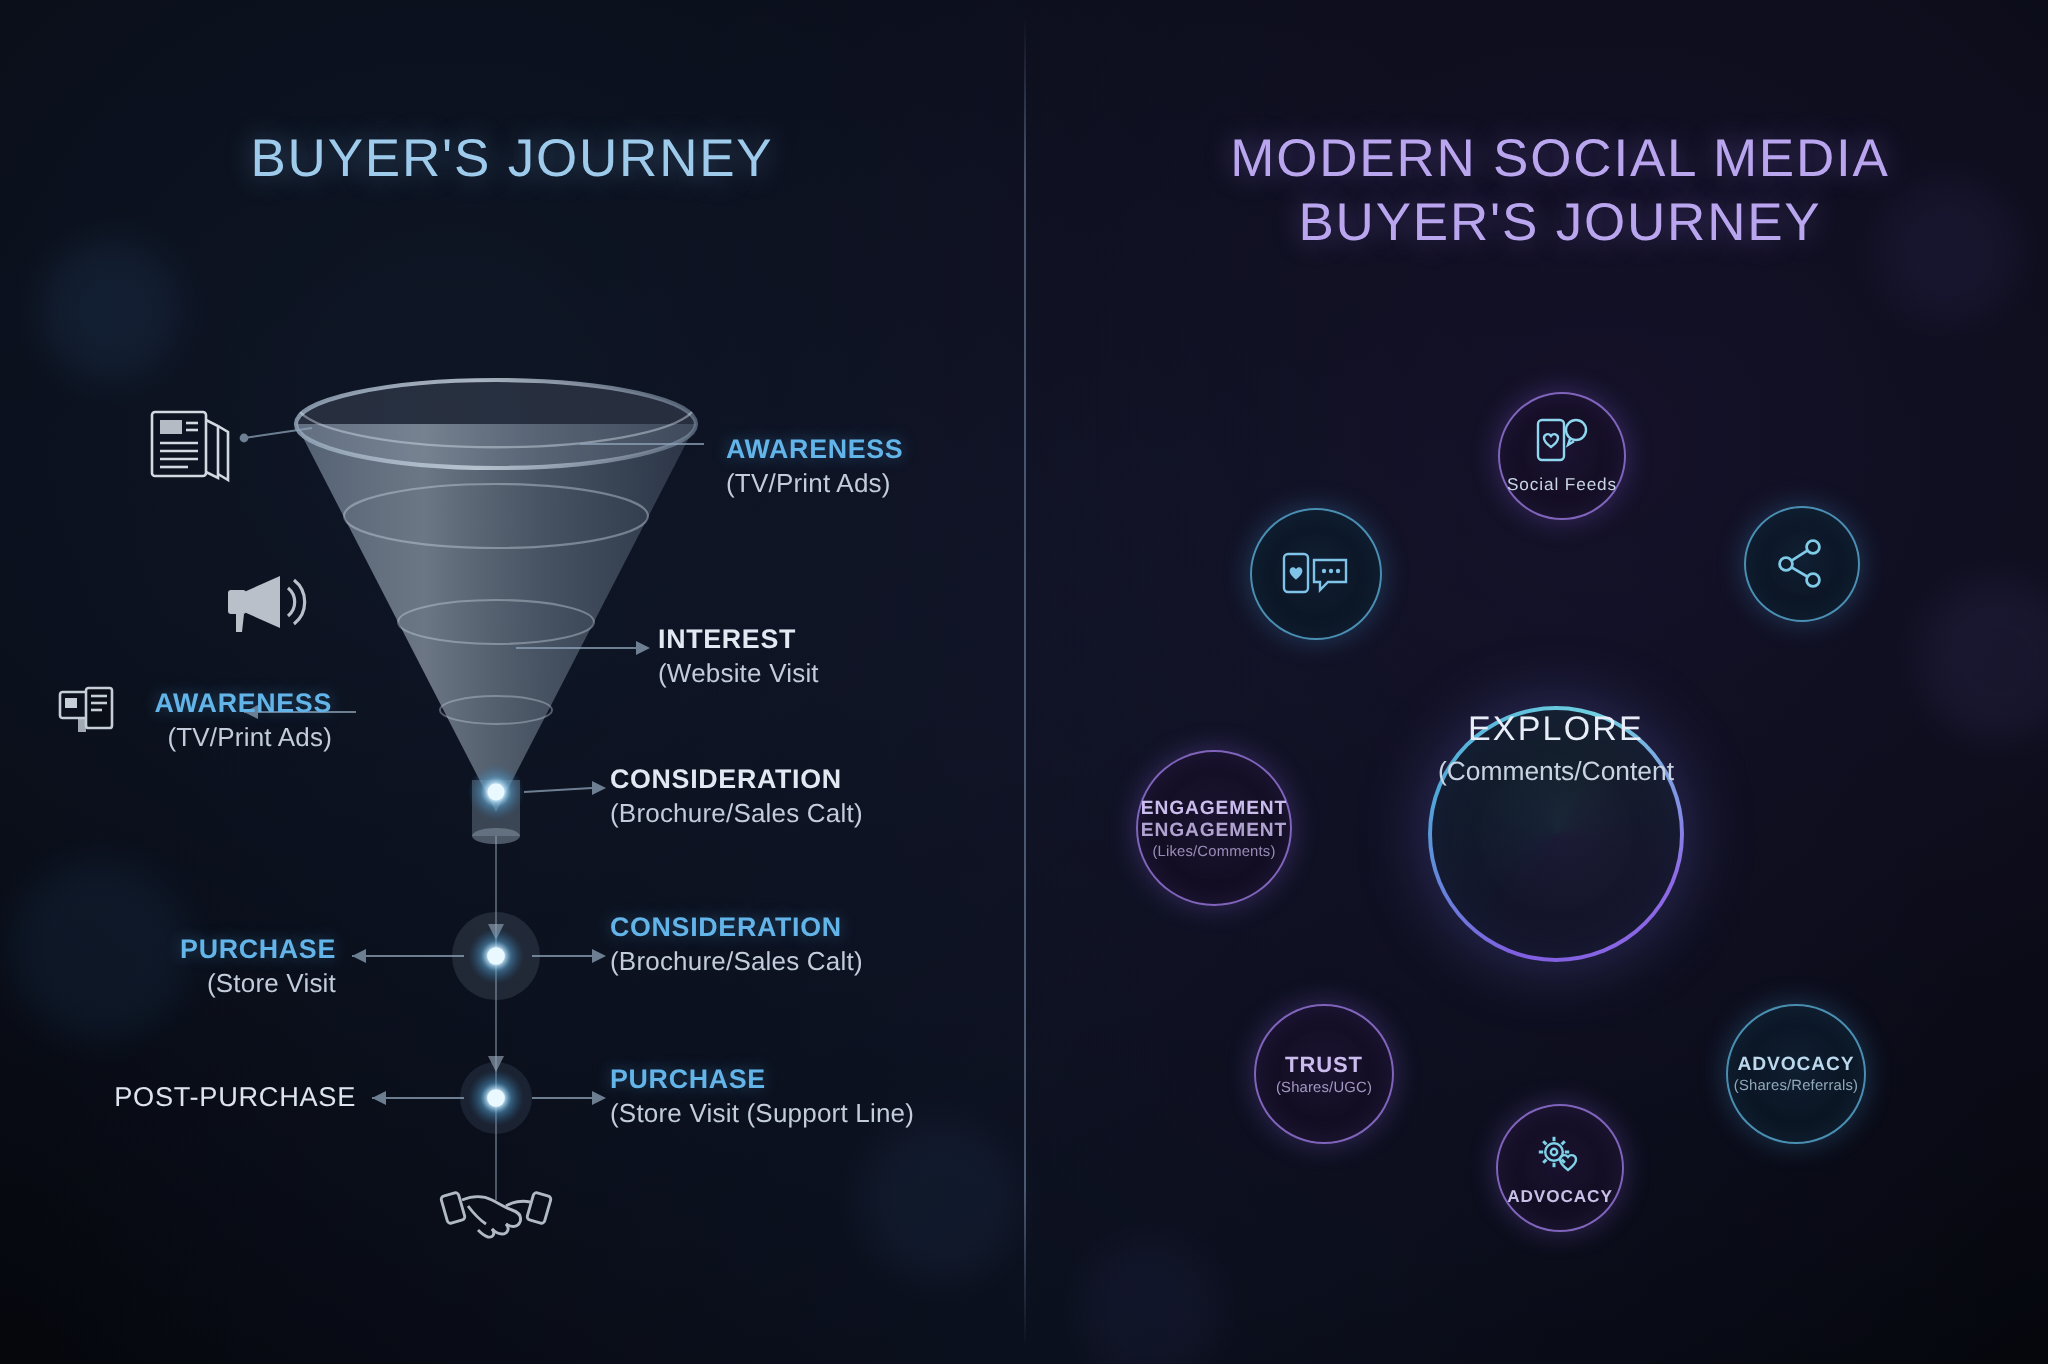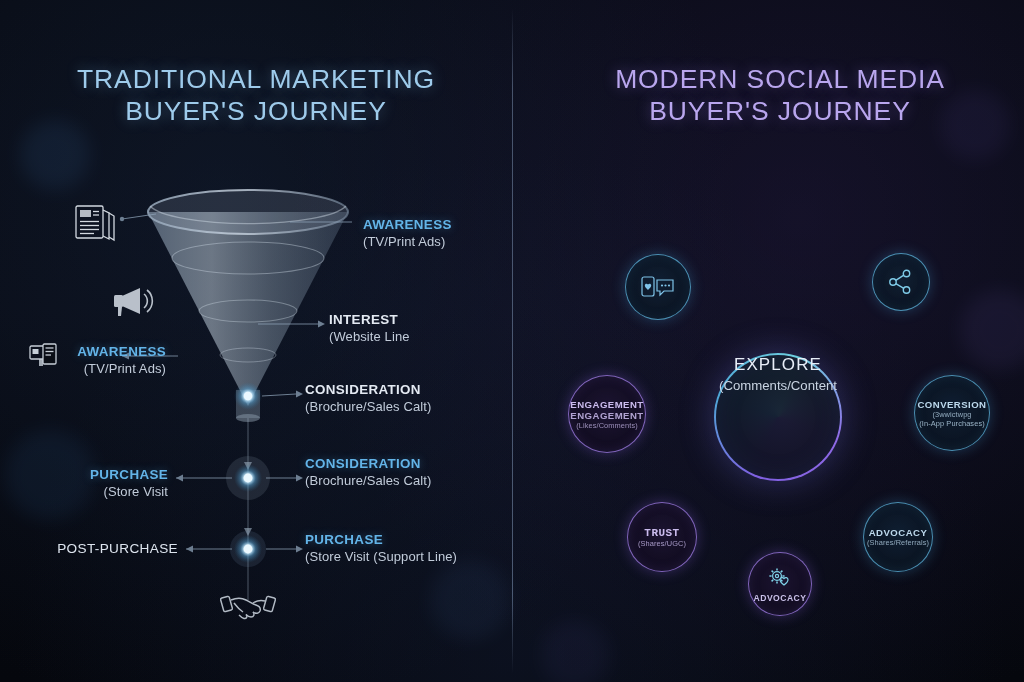--- a/index.html
+++ b/index.html
@@ -95,21 +95,20 @@
   <div class="bokeh noevt" style="left:430px; top:560px; width:80px; height:80px; background:#35507e;"></div>
   <div class="bokeh noevt" style="left:960px; top:290px; width:80px; height:80px; background:#5a4a92;"></div>
   <div class="bokeh noevt" style="left:940px; top:90px;  width:70px; height:70px; background:#4a3f86;"></div>
   <div class="bokeh noevt" style="left:540px; top:620px; width:70px; height:70px; background:#3b3a74;"></div>
 
   <div class="divider noevt"></div>
 
   <div class="panel" id="panel-left">
 
     <div class="title" id="title-left">
-      <div>TRADITIONAL MARKETING</div>
       <div>BUYER'S JOURNEY</div>
     </div>
 
     <svg id="funnel-wrap" class="noevt" width="512" height="682" viewBox="0 0 512 682">
       <defs>
         <linearGradient id="funBody" x1="0" y1="0" x2="1" y2="0">
           <stop offset="0" stop-color="#7d8fa3" stop-opacity=".62"></stop>
           <stop offset=".32" stop-color="#b9c7d4" stop-opacity=".55"></stop>
           <stop offset=".62" stop-color="#8c9dae" stop-opacity=".45"></stop>
           <stop offset="1" stop-color="#55657a" stop-opacity=".40"></stop>
@@ -222,21 +221,21 @@
         <path d="M12,11 C15,15 18,18 21,20"></path>
       </g>
     </svg>
 
     <div class="lbl right blue" style="left:363px; top:217px;">
       <div class="t">AWARENESS</div>
       <div class="s">(TV/Print Ads)</div>
     </div>
     <div class="lbl right white" style="left:329px; top:312px;">
       <div class="t">INTEREST</div>
-      <div class="s">(Website Line</div>
+      <div class="s">(Website Visit</div>
     </div>
     <div class="lbl right white" style="left:305px; top:382px;">
       <div class="t">CONSIDERATION</div>
       <div class="s">(Brochure/Sales Calt)</div>
     </div>
     <div class="lbl right blue" style="left:305px; top:456px;">
       <div class="t">CONSIDERATION</div>
       <div class="s">(Brochure/Sales Calt)</div>
     </div>
     <div class="lbl right blue" style="left:305px; top:532px;">
@@ -262,36 +261,40 @@
     <div class="title" id="title-right">
       <div>MODERN SOCIAL MEDIA</div>
       <div>BUYER'S JOURNEY</div>
     </div>
 
     <div id="center-circle" style="left:190px; top:353px; width:128px; height:128px;">
       <div class="c-t">EXPLORE</div>
       <div class="c-s">(Comments/Content</div>
     </div>
 
+    <div class="node violet" style="left:225px; top:196px; width:64px; height:64px;">
+      <svg width="26" height="24" viewBox="0 0 26 24">
+        <rect x="1" y="1" width="13" height="20" rx="2" fill="none" stroke="#8fd6ef" stroke-width="1.2"></rect>
+        <path d="M7.5,9 C6.3,7.4 4,8 4,10 C4,12 7.5,14.5 7.5,14.5 C7.5,14.5 11,12 11,10 C11,8 8.7,7.4 7.5,9 Z" fill="none" stroke="#8fd6ef" stroke-width="1.2"></path>
+        <circle cx="20" cy="6" r="5" fill="none" stroke="#8fd6ef" stroke-width="1.2"></circle>
+        <path d="M17,10.5 L16,13.5 L19,11.6" fill="none" stroke="#8fd6ef" stroke-width="1.2"></path>
+      </svg>
+      <div class="n-t" style="margin-top:4px; font-size:8.6px; font-weight:400; color:#c9d5e4;">Social Feeds</div>
+    </div>
 
     <div class="node cyan" style="left:348px; top:253px; width:58px; height:58px;">
       <svg width="26" height="26" viewBox="0 0 26 26" fill="none" stroke="#7fcbe8" stroke-width="1.4">
         <circle cx="18.5" cy="4.5" r="3.2"></circle>
         <circle cx="5" cy="13" r="3.2"></circle>
         <circle cx="18.5" cy="21" r="3.2"></circle>
         <line x1="7.8" y1="11.3" x2="15.8" y2="6.2"></line>
         <line x1="7.8" y1="14.7" x2="15.8" y2="19.4"></line>
       </svg>
     </div>
 
-    <div class="node cyan" style="left:390px; top:375px; width:76px; height:76px;">
-      <div class="n-t">CONVERSION</div>
-      <div class="n-s" style="opacity:.75;">(3wwictwpg</div>
-      <div class="n-s" style="opacity:.8;">(In-App Purchases)</div>
-    </div>
 
     <div class="node cyan" style="left:339px; top:502px; width:70px; height:70px;">
       <div class="n-t">ADVOCACY</div>
       <div class="n-s" style="opacity:.75;text-align:center;">(Shares/Referrals)</div>
     </div>
 
     <div class="node violet" style="left:224px; top:552px; width:64px; height:64px;">
       <svg width="28" height="24" viewBox="0 0 28 24" fill="none" stroke="#7fd2e8" stroke-width="1.2">
         <circle cx="11" cy="10" r="4.4"></circle>
         <circle cx="11" cy="10" r="1.6"></circle>
@@ -304,21 +307,21 @@
             <line x1="14.8" y1="13.8" x2="16.4" y2="15.4"></line>
           <line x1="16.4" y1="4.6" x2="14.8" y2="6.2"></line>
             <line x1="7.2" y1="13.8" x2="5.6" y2="15.4"></line>
         </g>
         <path d="M18,12.5 C16.6,10.8 14,11.6 14,13.8 C14,16 18,19 18,19 C18,19 22,16 22,13.8 C22,11.6 19.4,10.8 18,12.5 Z"></path>
       </svg>
       <div class="n-t" style="margin-top:3px; font-size:8.6px; color:#c9c0e8;">ADVOCACY</div>
     </div>
 
     <div class="node violet" style="left:103px; top:502px; width:70px; height:70px;">
-      <div class="n-t" style="font-size:11px;font-family:Liberation Mono, monospace;">TRUST</div>
+      <div class="n-t" style="font-size:11px;">TRUST</div>
       <div class="n-s" style="opacity:.78;">(Shares/UGC)</div>
     </div>
 
     <div class="node violet" style="left:44px; top:375px; width:78px; height:78px;">
       <div class="n-t">ENGAGEMENT</div>
       <div class="n-t" style="opacity:.85;">ENGAGEMENT</div>
       <div class="n-s" style="opacity:.72;">(Likes/Comments)</div>
     </div>
 
     <div class="node cyan" style="left:101px; top:254px; width:66px; height:66px;">

